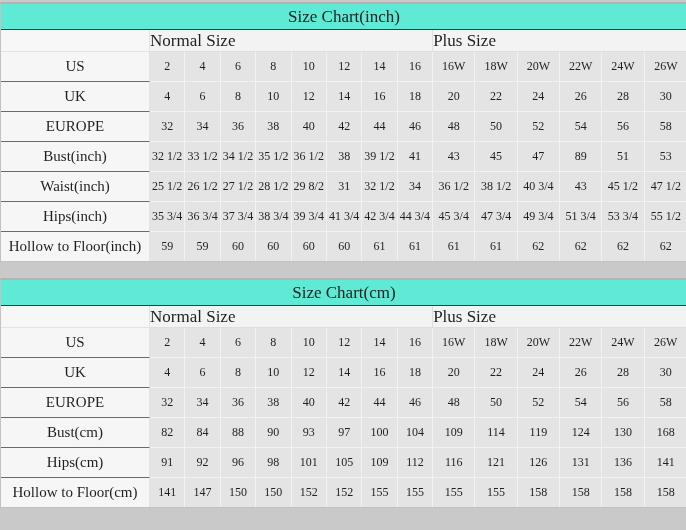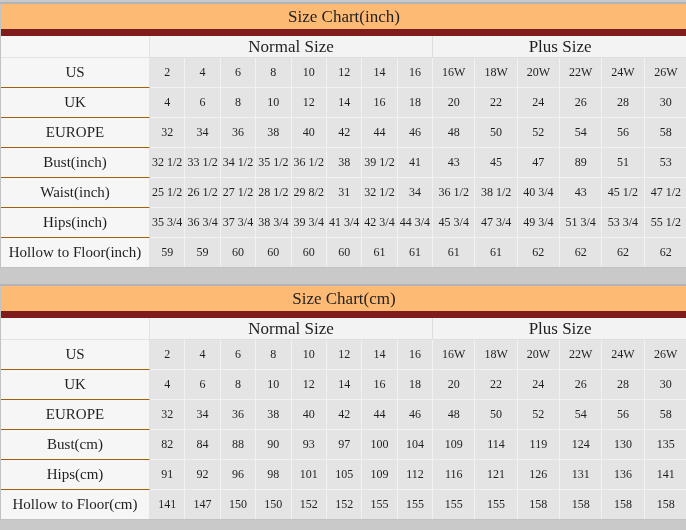--- a/index.html
+++ b/index.html
@@ -18,35 +18,34 @@
     table-layout: fixed;
     background: #e4e4e4;
     border: 1px solid #c2c2c2;
     border-top: 2px solid #b3b3b3;
   }
   col.col-label  { width: 149px; }
   col.col-normal { width: 35.4px; }
   col.col-plus   { width: 42.3px; }
   td { padding: 0; vertical-align: middle; }
   .title-cell {
-    background: #fdba74;
+    background: #5eead4;
     text-align: center;
     font-size: 17px;
     height: 25px;
-    border-bottom: 7px solid #7f1d1d;
+    border-bottom: 1px solid #7f1d1d;
   }
   .corner-cell {
     background: #f7f7f7;
     border-bottom: 1px solid #e3e3e3;
     border-right: 1px solid #e3e3e3;
     height: 21px;
   }
   .group-cell {
     background: #f3f3f3;
-    text-align: center;
     font-size: 17px;
     height: 21px;
     border-bottom: 1px solid #dedede;
     border-right: 1px solid #dedede;
   }
   .label-cell {
     background: #f6f6f6;
     text-align: center;
     font-size: 15px;
     height: 29px;
@@ -306,21 +305,21 @@
           <td class="data-cell">90</td>
           <td class="data-cell">93</td>
           <td class="data-cell">97</td>
           <td class="data-cell">100</td>
           <td class="data-cell">104</td>
           <td class="data-cell">109</td>
           <td class="data-cell">114</td>
           <td class="data-cell">119</td>
           <td class="data-cell">124</td>
           <td class="data-cell">130</td>
-          <td class="data-cell">135</td>
+          <td class="data-cell">168</td>
         </tr>
         <tr class="data-row">
           <td class="label-cell">Hips(cm)</td>
           <td class="data-cell">91</td>
           <td class="data-cell">92</td>
           <td class="data-cell">96</td>
           <td class="data-cell">98</td>
           <td class="data-cell">101</td>
           <td class="data-cell">105</td>
           <td class="data-cell">109</td>

